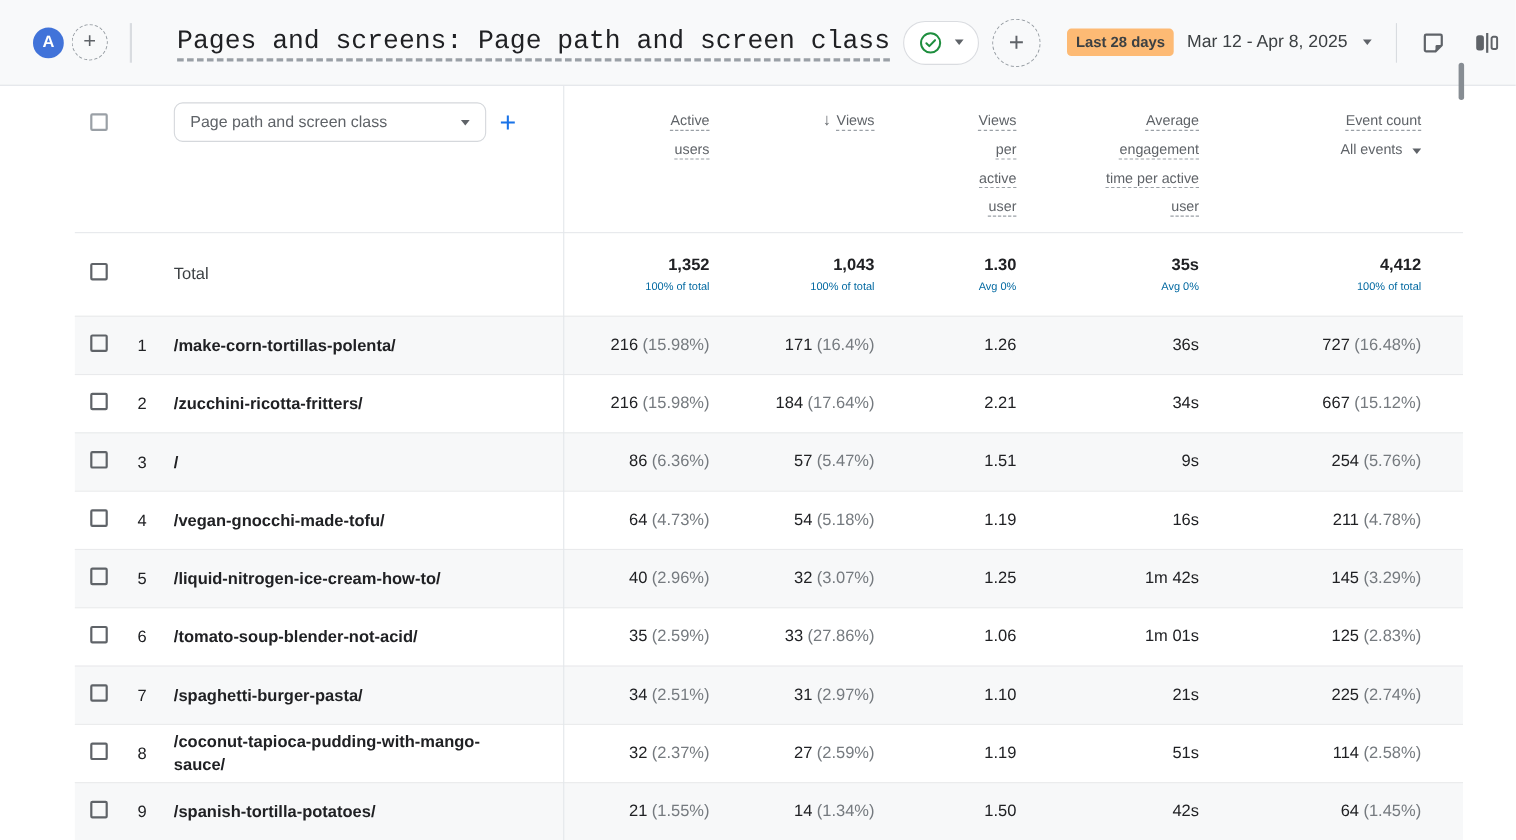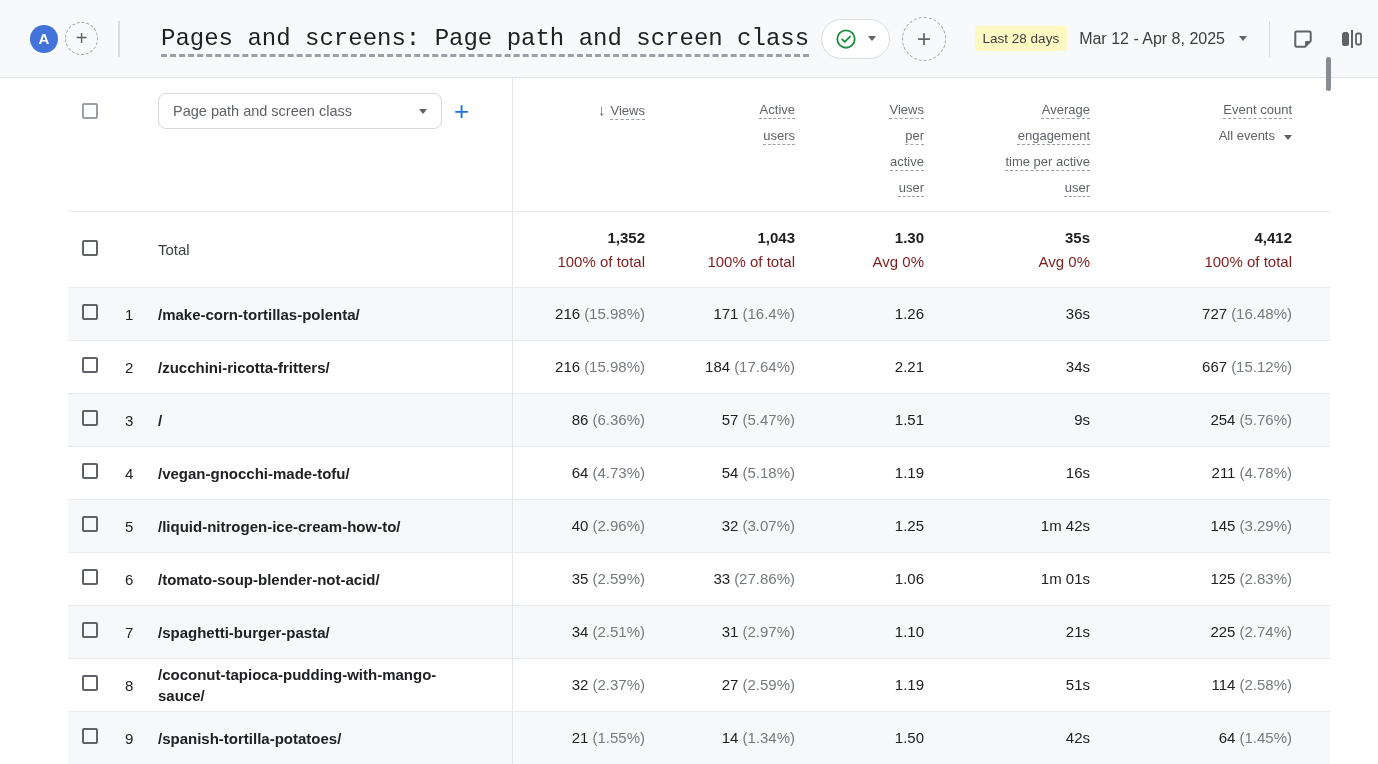--- a/index.html
+++ b/index.html
@@ -18,21 +18,21 @@
   .vbar { width:2px; height:36px; background:#d9dce0; margin:0 0 0 20px; flex:0 0 auto; }
   .vbar.thin { width:1px; margin-left:22px; }
   .title { font-size:24px; font-weight:400; color:#202124; margin-left:41px; white-space:nowrap;
     text-decoration:underline dashed #9aa0a6; text-decoration-thickness:2.5px; text-underline-offset:9px;font-family:Liberation Mono, monospace; }
   .pill { height:40px; border:1px solid #dadce0; border-radius:20px; background:#fff;
     display:flex; align-items:center; padding:0 13px; margin-left:12px; cursor:pointer; flex:0 0 auto; }
   .pill .caret { margin-left:11px; }
   .caret { display:inline-block; width:0; height:0; border-left:4.5px solid transparent;
     border-right:4.5px solid transparent; border-top:5px solid #5f6368; }
   .rgroup { margin-left:auto; display:flex; align-items:center; }
-  .badge { background:#fef9c3; color:#3c4043; font-size:13.5px; font-weight:400;
+  .badge { background:#fdba74; color:#3c4043; font-size:13.5px; font-weight:700;
     padding:5px 8px; border-radius:4px; white-space:nowrap;text-align:right; }
   .daterange { display:flex; align-items:center; margin-left:12px; font-size:16px; color:#3c4043;
     cursor:pointer; white-space:nowrap; }
   .daterange .caret { margin-left:14px; }
   .iconbtn { width:26px; height:26px; display:flex; align-items:center; justify-content:center;
     cursor:pointer; flex:0 0 auto; }
   .iconbtn.note { margin-left:20px; }
   .iconbtn.cmp { margin-left:22px; }
 
   
@@ -61,21 +61,21 @@
   .w-vpu .h-label { max-width:42px; }
   .w-eng .h-label { max-width:88px; }
   .sort-arrow { color:#5f6368; font-size:15px; margin-right:5px; }
   .all-events { line-height:26px; color:#5f6368; cursor:pointer; white-space:nowrap; }
   .all-events .caret { margin-left:9px; }
 
   
   .total-row { min-height:76px; align-items:center; border-top:1px solid #e6e8eb; }
   .total-label { font-size:15px; color:#3c4043; }
   .tval { font-size:15px; font-weight:600; color:#202124; }
-  .tsub { font-size:15px; color:#7f1d1d; margin-top:7px; }
+  .tsub { font-size:10px; color:#0369a1; margin-top:7px; }
 
   
   .row { min-height:53px; align-items:center; border-top:1px solid #e9eaec; }
   .row.alt { background:#f7f8f9; }
   .cell-num { font-size:15px; color:#202124; }
   .path { display:inline-block; max-width:285px; font-size:15px; font-weight:600; color:#202124;
     line-height:21px; overflow-wrap:break-word; }
   .val { font-size:15px; color:#202124; }
   .pct { font-size:15px; color:#757a7f; margin-left:4px; }
 
@@ -137,25 +137,25 @@
       <span class="cb light"></span>
     </div>
     <div></div>
     <div class="dim-picker-wrap">
       <div class="dim-picker">
         <span>Page path and screen class</span>
         <span class="caret"></span>
       </div>
       <span class="add-metric">+</span>
     </div>
+    <div class="hm m w-users">
+      <span class="h-label">Active users</span>
+    </div>
     <div class="hm m">
       <span class="sort-arrow">↓</span><span class="h-label">Views</span>
-    </div>
-    <div class="hm m w-users">
-      <span class="h-label">Active users</span>
     </div>
     <div class="hm m w-vpu">
       <span class="h-label">Views per active user</span>
     </div>
     <div class="hm m w-eng">
       <span class="h-label">Average engagement time per active user</span>
     </div>
     <div class="hm m">
       <span class="h-label">Event count</span>
       <div class="all-events">

